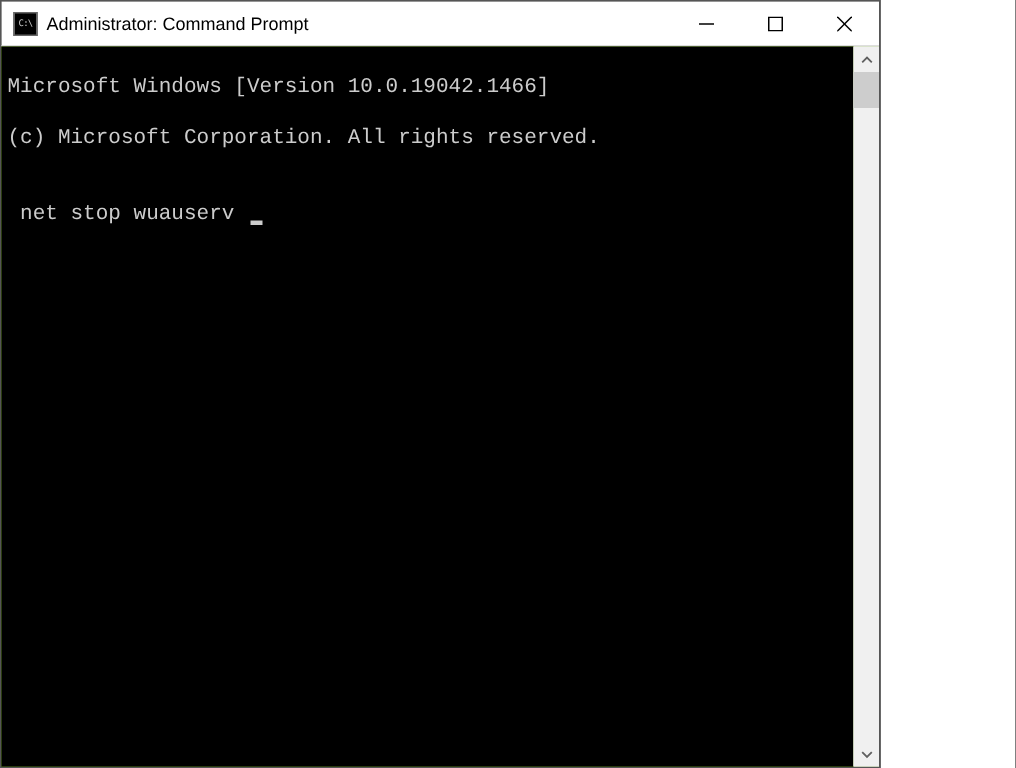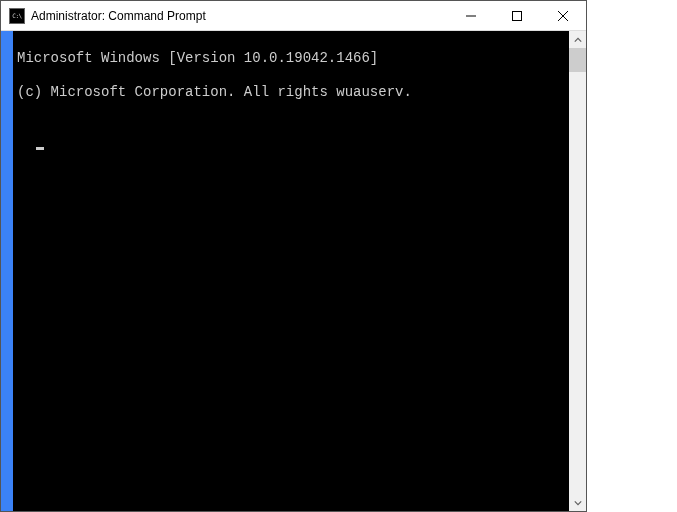--- a/index.html
+++ b/index.html
@@ -68,23 +68,22 @@
       border: none;
       cursor: pointer;
     }
     .win-btn svg {
       width: 10px;
       height: 10px;
     }
     .content-wrap {
       flex: 1;
       display: flex;
-      background: #3b82f6;
+      background: #84cc16;
       position: relative;
-      padding-left: 12px;
     }
     .terminal {
       flex: 1;
       background: #000;
       color: #ccc;
       font-family: Consolas, "Courier New", monospace;
       font-size: 14px;
       line-height: 17px;
       padding: 2px 4px;
       white-space: pre;
@@ -161,23 +160,23 @@
         <svg viewBox="0 0 10 10">
             <line x1="0" y1="0" x2="10" y2="10" stroke="#000" stroke-width="1"></line>
             <line x1="10" y1="0" x2="0" y2="10" stroke="#000" stroke-width="1"></line>
           </svg>
       </button>
     </div>
   </div>
   <div class="content-wrap">
     <div class="terminal">
 <span class="term-line">Microsoft Windows [Version 10.0.19042.1466]</span>
-<span class="term-line">(c) Microsoft Corporation. All rights wuauserv.</span>
+<span class="term-line">(c) Microsoft Corporation. All rights reserved.</span>
 <span class="term-line"></span>
-<span class="prompt-line"><span>&nbsp;</span><span>&nbsp;</span><span class="cursor"></span></span>
+<span class="prompt-line"><span>&nbsp;</span><span>net stop wuauserv</span><span>&nbsp;</span><span class="cursor"></span></span>
     </div>
     <div class="scrollbar">
       <button class="scroll-btn">
         <svg viewBox="0 0 10 10">
             <path d="M1 7 L5 3 L9 7" fill="none" stroke="#606060" stroke-width="1.5"></path>
           </svg>
       </button>
       <div class="scroll-track">
         <div class="scroll-thumb"></div>
       </div>

